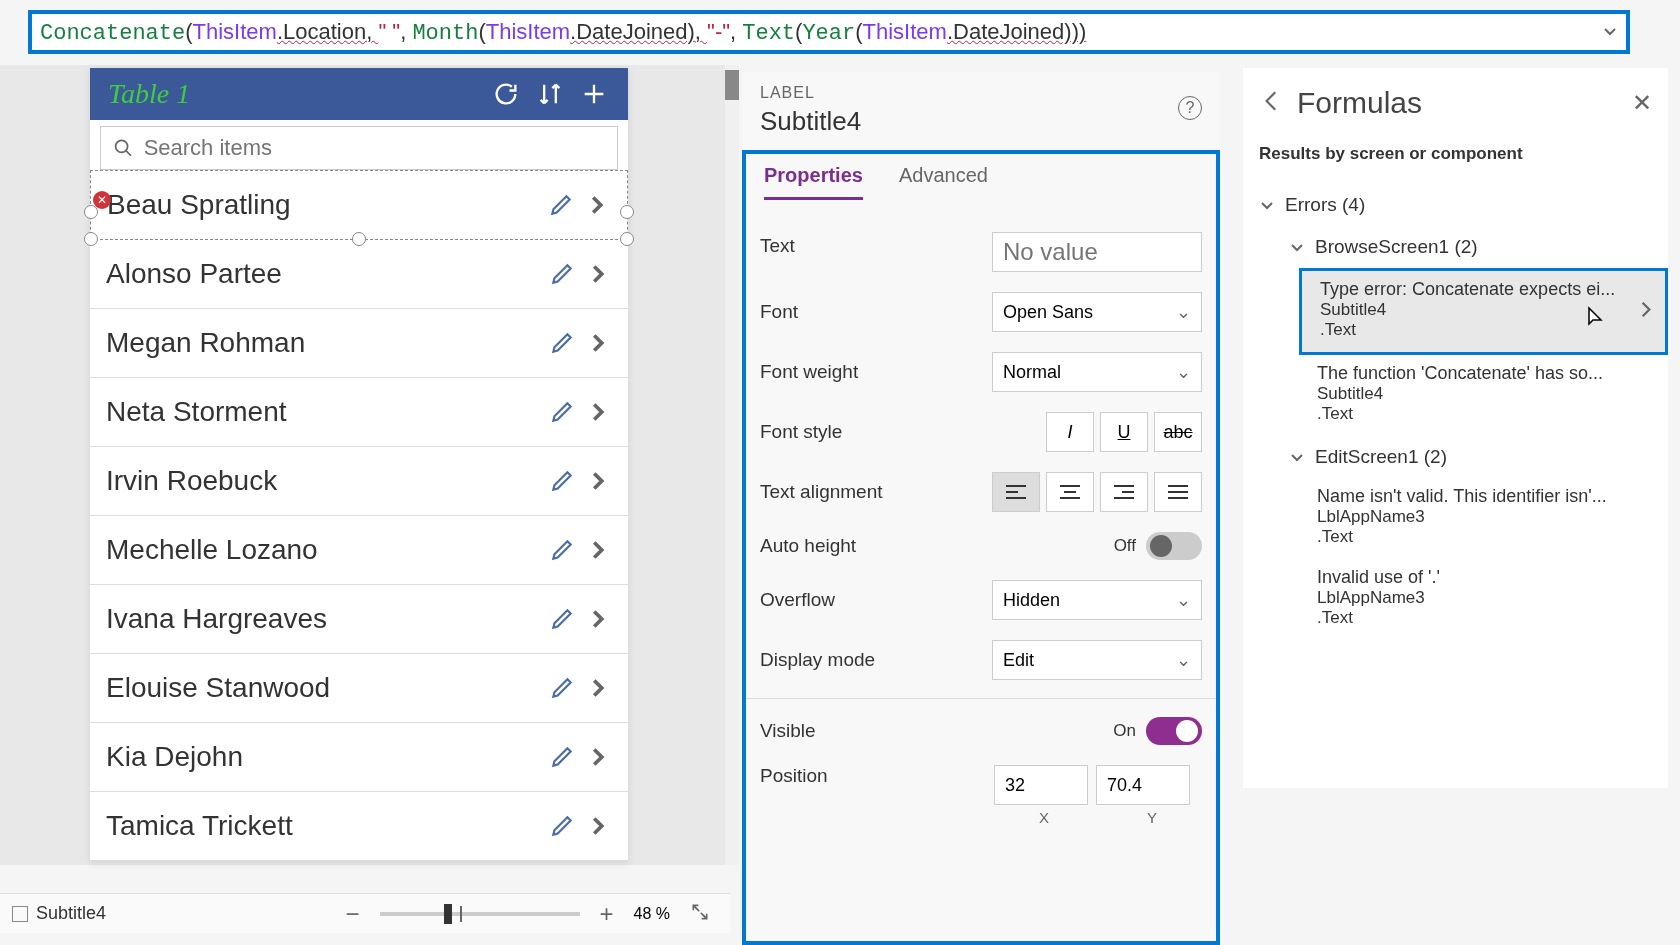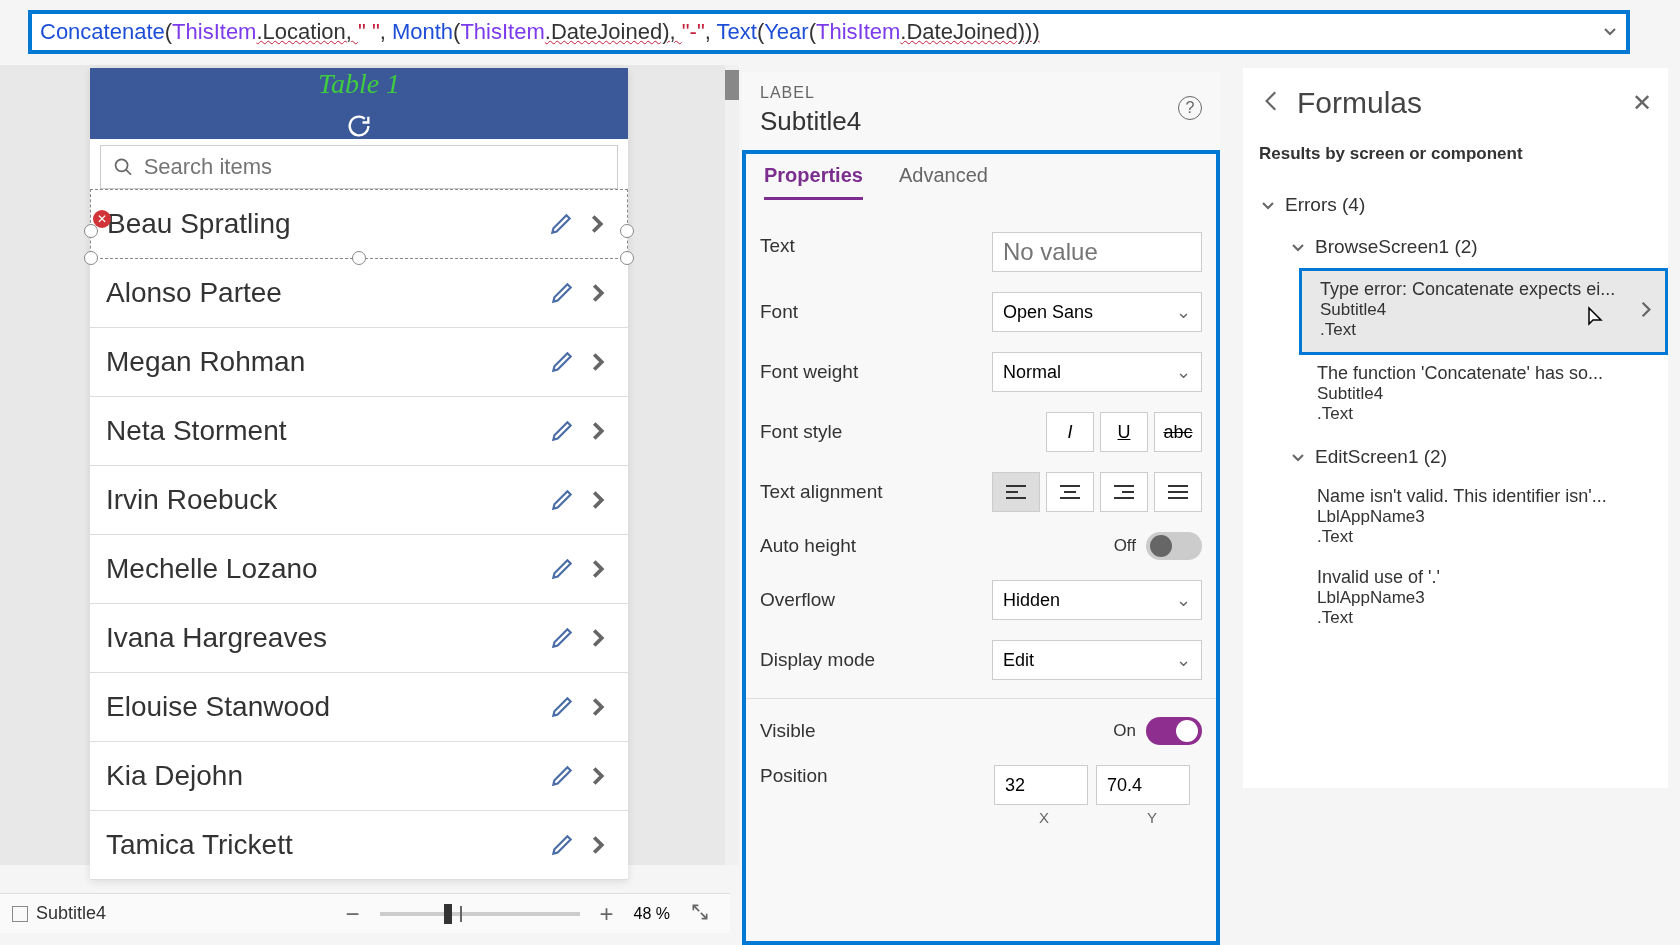--- a/index.html
+++ b/index.html
@@ -1,32 +1,32 @@
 <!DOCTYPE html>
 <html><head>
 <meta charset="utf-8">
 <style>
 * { margin: 0; padding: 0; box-sizing: border-box; font-family: 'Segoe UI', Arial, sans-serif; }
 body { width: 1680px; height: 945px; background: #f5f5f5; overflow: hidden; position: relative; }
 
 .formula-bar { position: absolute; top: 10px; left: 28px; width: 1602px; height: 44px; background: #fff; border: 4px solid #0078d4; display: flex; align-items: center; padding: 0 8px; font-family: 'Consolas', monospace; font-size: 22px; }
 .formula-bar .chevron { position: absolute; right: 8px; color: #666; }
 .formula-text { white-space: nowrap; }
-.fn { color: #1d4ed8; }
+.fn { color: #15803d; font-family: Liberation Mono, monospace; }
 .id { color: #7c3aed; }
 .prop { color: #333; }
 .str { color: #c41e3a; }
 .wavy { text-decoration: underline wavy #c41e3a; text-decoration-thickness: 1px; }
 
 .canvas-area { position: absolute; top: 65px; left: 0; width: 730px; height: 800px; background: #e8e8e8; }
 .scroll-area { position: absolute; left: 725px; top: 65px; width: 14px; height: 800px; background: #f0f0f0; }
 .scroll-thumb { width: 14px; height: 30px; background: #888; margin-top: 5px; }
 
 .gallery { position: absolute; top: 3px; left: 90px; width: 538px; background: #fff; box-shadow: 0 2px 8px rgba(0,0,0,0.1); }
-.gallery-header { background: #3b5998; height: 71px; display: flex; align-items: center; padding: 0 18px; gap: 12px; flex-direction: column; }
+.gallery-header { background: #3b5998; height: 52px; display: flex; align-items: center; padding: 0 18px; gap: 12px; }
 .gallery-title { flex: 1; color: #3fcc3f; font-size: 28px; font-style: italic; font-family: 'Comic Sans MS', cursive; }
 .hdr-icon { width: 32px; height: 32px; display: flex; align-items: center; justify-content: center; color: #fff; cursor: pointer; }
 .hdr-icon svg { width: 28px; height: 28px; stroke: #fff; fill: none; stroke-width: 2; }
 .search-box { background: #fff; margin: 6px 10px 0; border: 1px solid #ccc; display: flex; align-items: center; padding: 8px 12px; }
 .search-box svg { width: 22px; height: 22px; stroke: #666; fill: none; stroke-width: 2; margin-right: 10px; }
 .search-input { border: none; font-size: 22px; color: #999; width: 100%; outline: none; }
 
 .gallery-list { }
 .gallery-item { border-bottom: 1px solid #ddd; display: flex; align-items: center; padding: 18px 16px; position: relative; }
 .gallery-item.selected { border: 1px dashed #888; }
@@ -76,21 +76,21 @@
 .pair-labels { display: flex; gap: 8px; justify-content: flex-end; }
 .pair-labels span { width: 100px; text-align: center; font-size: 15px; color: #666; padding-top: 4px; }
 .divider { border-top: 1px solid #ddd; margin: 8px -14px; }
 
 .formulas-panel { position: absolute; top: 68px; right: 12px; width: 425px; height: 720px; background: #fff; padding: 18px 16px; }
 .formulas-header { display: flex; align-items: center; gap: 12px; margin-bottom: 24px; }
 .formulas-header .back svg { width: 26px; height: 26px; stroke: #666; fill: none; stroke-width: 2; }
 .formulas-header .title { flex: 1; font-size: 30px; color: #444; }
 .formulas-header .close { font-size: 24px; color: #666; cursor: pointer; }
 .results-label { font-size: 17px; color: #333; font-weight: 600; margin-bottom: 20px; }
-.tree-item { display: flex; align-items: center; gap: 8px; padding: 10px 0; font-size: 19px; color: #333; cursor: pointer; text-align: center; }
+.tree-item { display: flex; align-items: center; gap: 8px; padding: 10px 0; font-size: 19px; color: #333; cursor: pointer; }
 .tree-item .chev { width: 18px; height: 18px; }
 .tree-item .chev svg { width: 16px; height: 16px; stroke: #666; fill: none; stroke-width: 2; }
 .tree-item.indent1 { padding-left: 30px; }
 .error-item { padding: 8px 0 12px 58px; font-size: 18px; color: #333; cursor: pointer; position: relative; }
 .error-item.highlighted { background: #e8e8e8; border: 3px solid #0078d4; margin: 0 -16px 0 40px; padding-left: 18px; padding-right: 40px; }
 .error-item .error-line { white-space: nowrap; overflow: hidden; text-overflow: ellipsis; }
 .error-item .error-sub { font-size: 17px; color: #333; }
 .error-item .go-chev { position: absolute; right: 10px; top: 50%; transform: translateY(-50%); }
 .error-item .go-chev svg { width: 18px; height: 18px; stroke: #666; fill: none; stroke-width: 2; }
 

